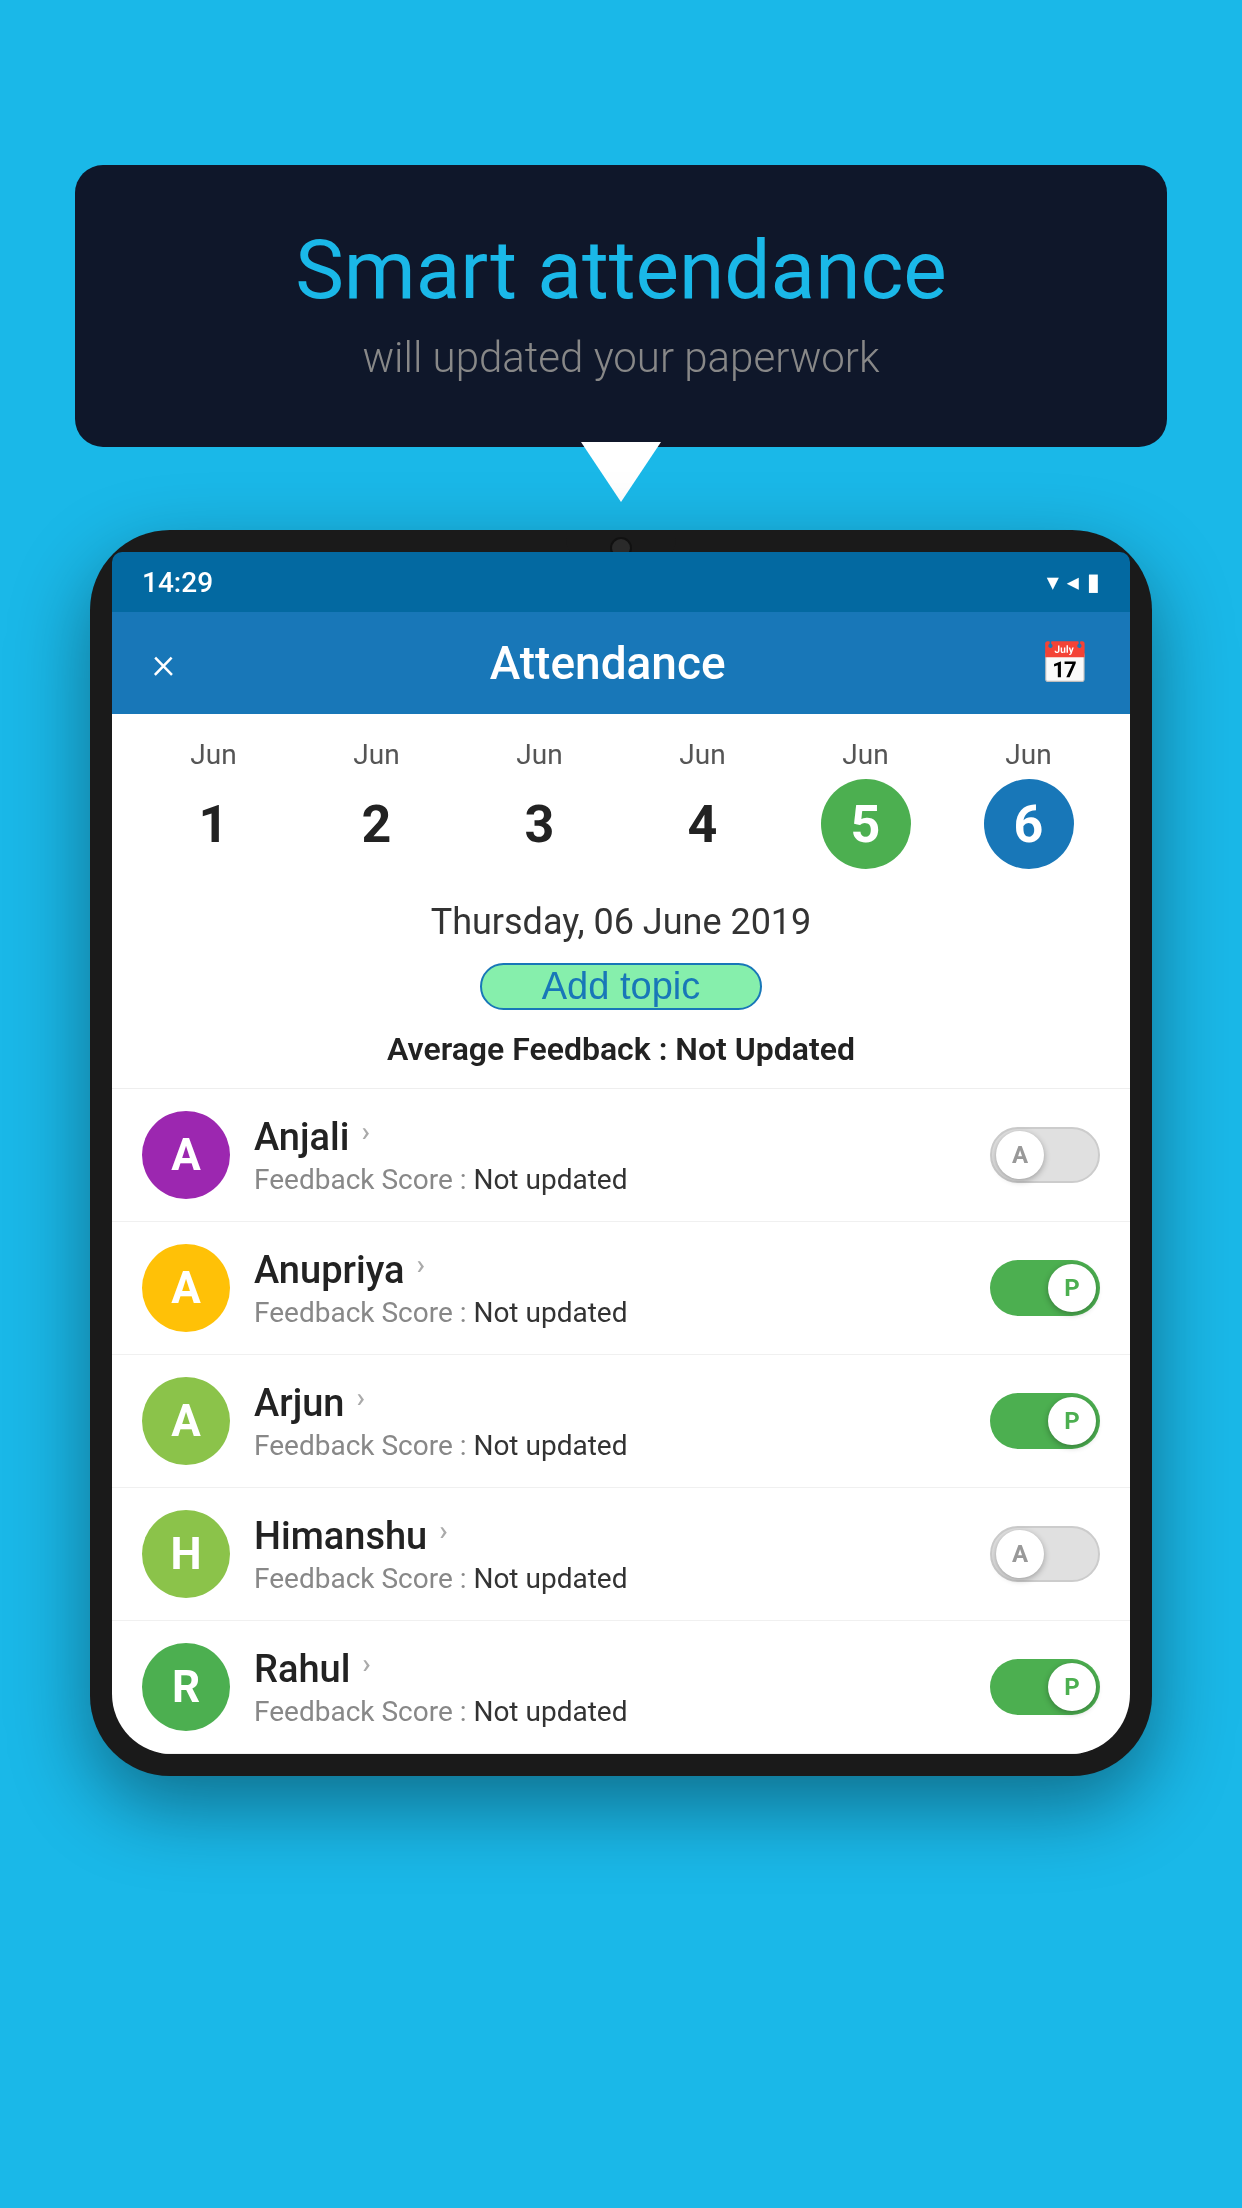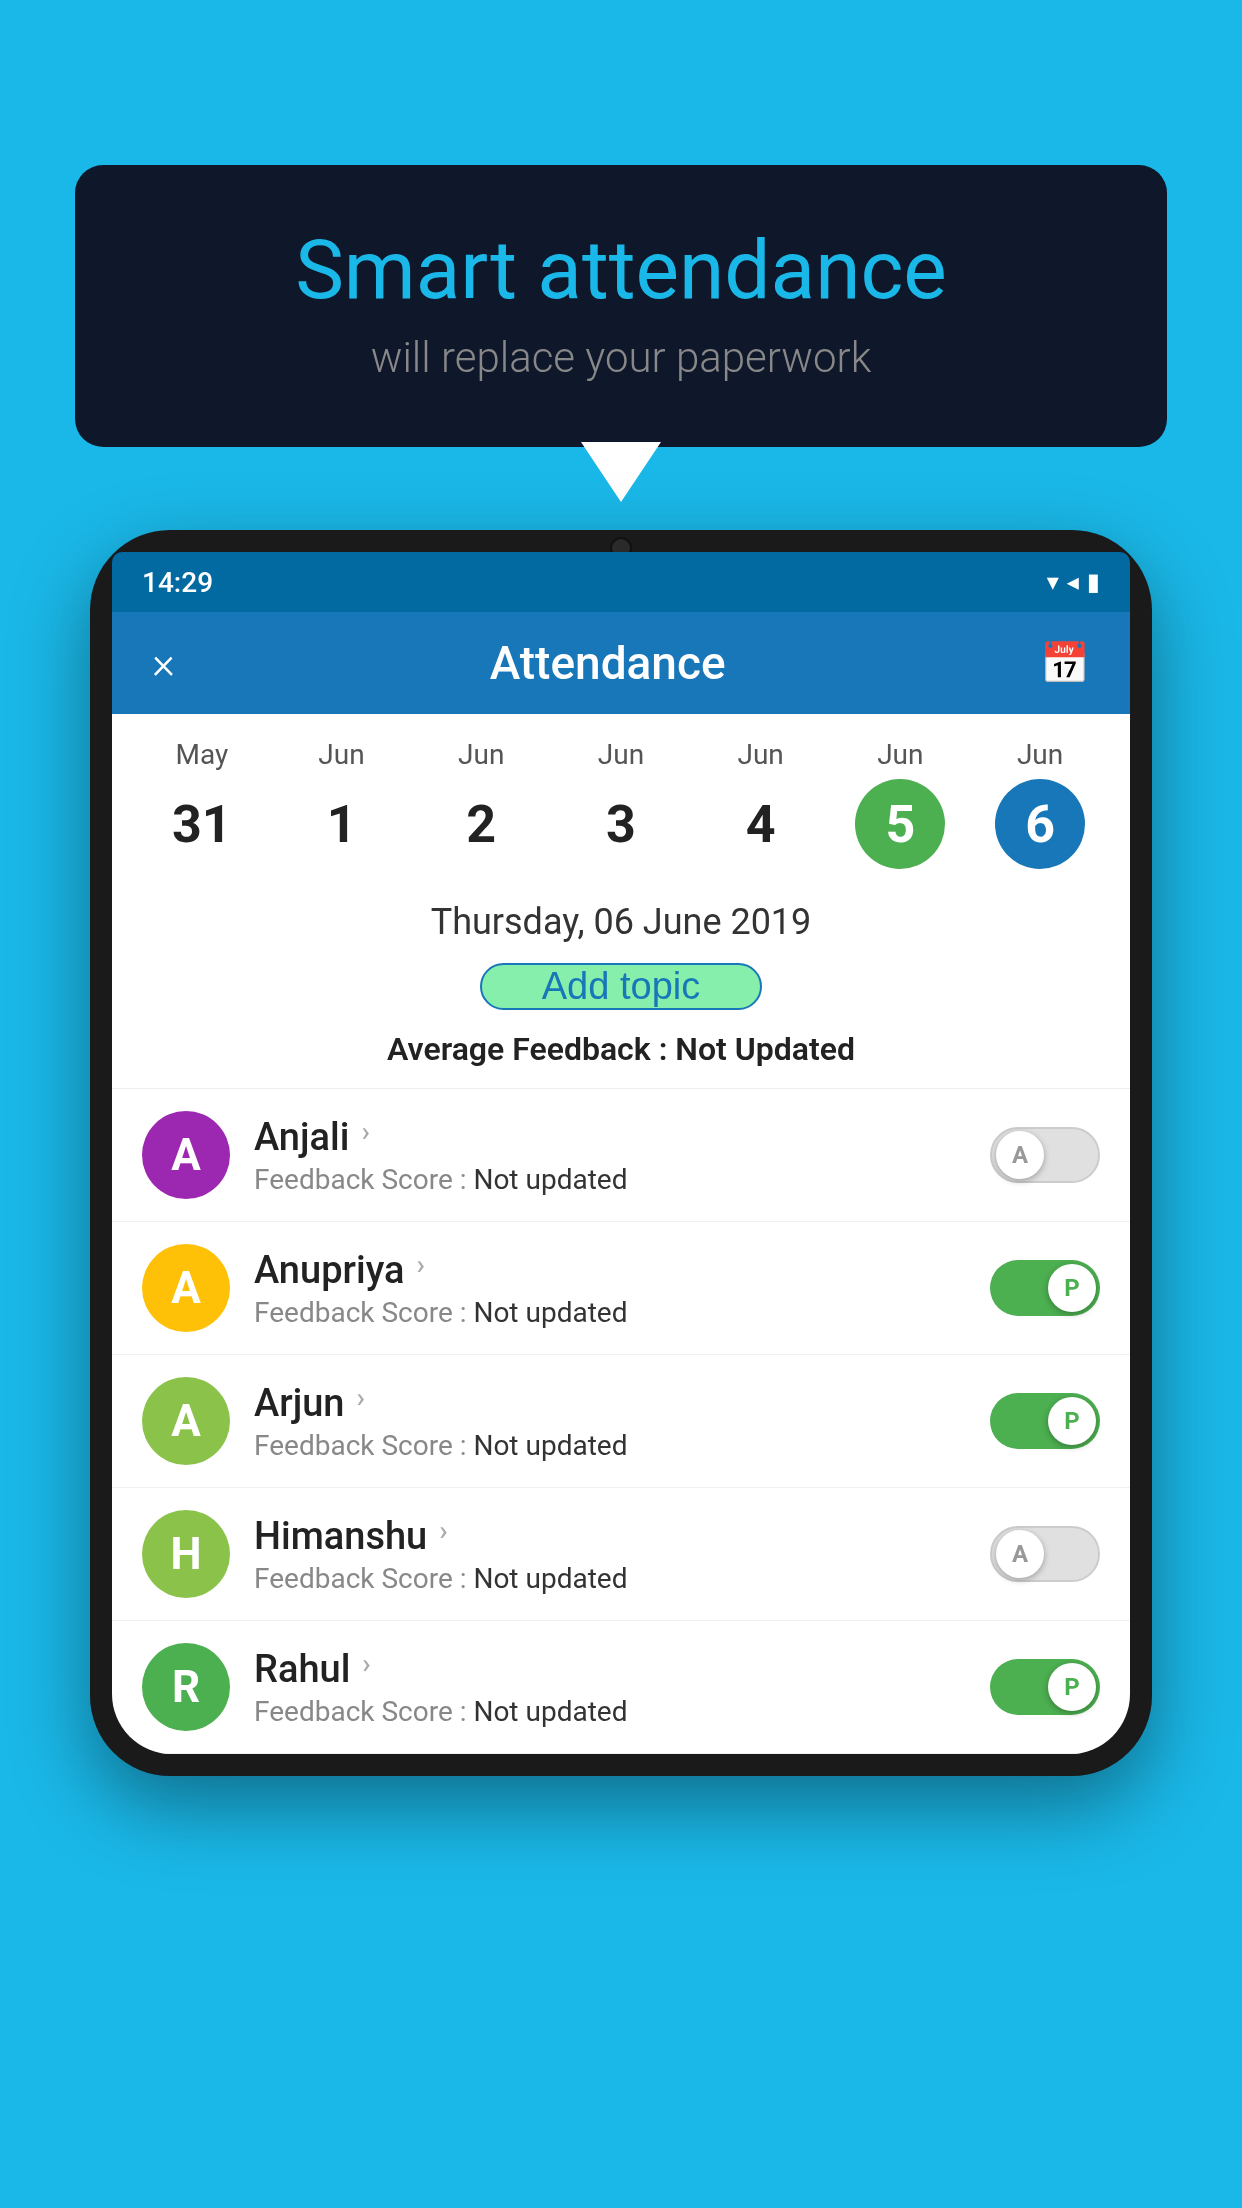--- a/index.html
+++ b/index.html
@@ -328,21 +328,21 @@
     .toggle.on-p .toggle-thumb {
       color: #4caf50;
     }
   </style>
 </head>
 <body>
 
 <div class="speech-bubble-container">
   <div class="speech-bubble">
     <div class="title">Smart attendance</div>
-    <div class="subtitle">will replace your paperwork</div>
+    <div class="subtitle">will updated your paperwork</div>
   </div>
 </div>
 
 <div class="phone-wrapper">
   <div class="phone-frame">
 
     <div class="notch">
       <div class="notch-camera"></div>
     </div>
 
@@ -359,24 +359,20 @@
 
       <div class="app-header">
         <span class="header-close">×</span>
         <span class="header-title">Attendance</span>
         <span class="header-calendar">📅</span>
       </div>
 
 
       <div class="calendar-strip" id="calendar-strip">
           <div class="cal-day">
-            <span class="cal-month">May</span>
-            <div class="cal-num">31</div>
-          </div>
-          <div class="cal-day">
             <span class="cal-month">Jun</span>
             <div class="cal-num">1</div>
           </div>
           <div class="cal-day">
             <span class="cal-month">Jun</span>
             <div class="cal-num">2</div>
           </div>
           <div class="cal-day">
             <span class="cal-month">Jun</span>
             <div class="cal-num">3</div>

